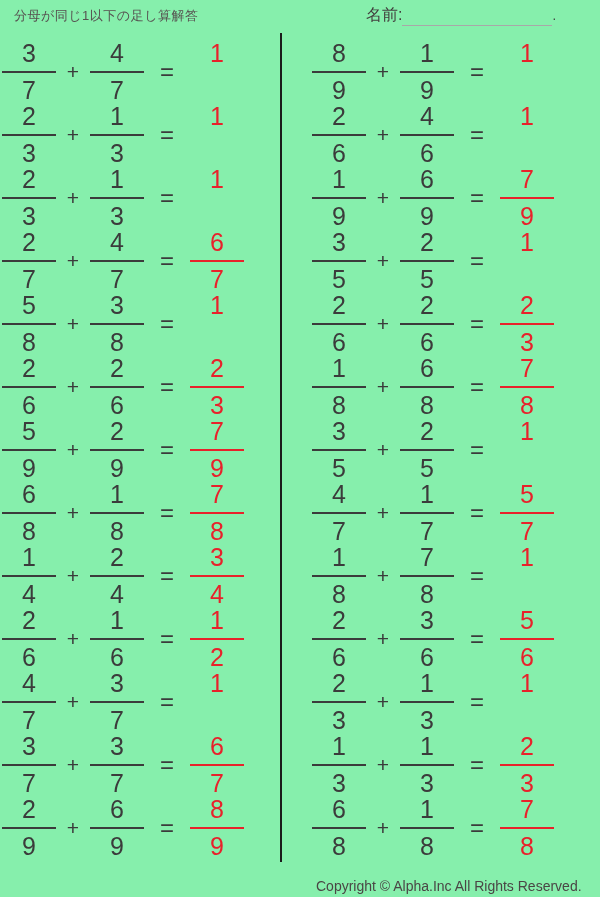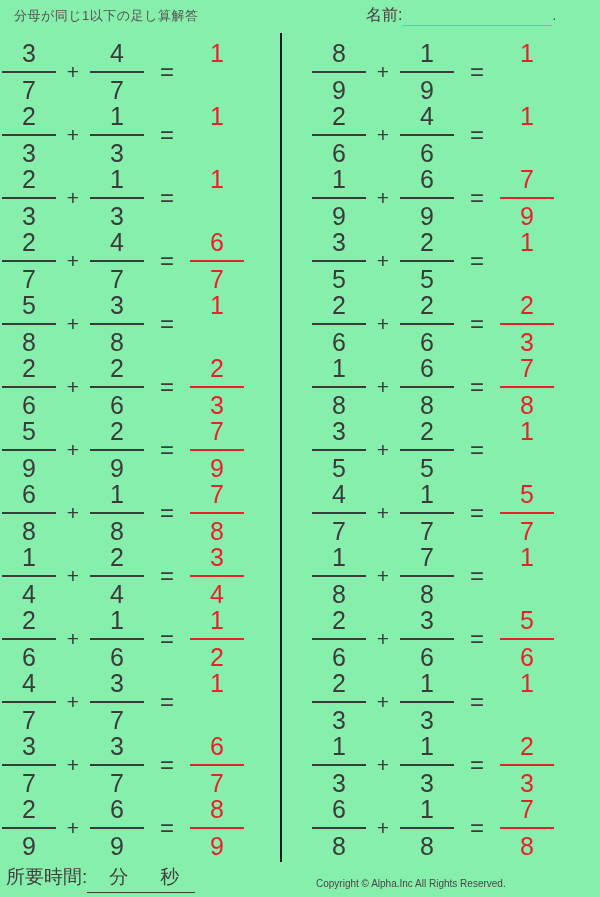--- a/index.html
+++ b/index.html
@@ -34,21 +34,21 @@
   .op { flex:0 0 auto; text-align:center; color:#3b3b3b; }
   .plus { width:34px; font-size:21px; }
   .eq   { width:46px; font-size:24px; }
   .answer { color:#e8212b; }
   .answer .num { border-bottom-color:#e8212b; }
   .answer.whole .num { border-bottom-color:transparent; }
   .time { position:absolute; left:6px; top:864px; font-size:19px; color:#413d3c; }
   .time-line { display:inline-block; border-bottom:1.5px solid #413d3c; padding:0 16px 2px 22px; }
   .time-line .sec { margin-left:32px; }
   .page-count { position:absolute; left:222px; top:873px; font-size:14px; color:#4a4645;margin-top:40px; }
-  .copyright  { position:absolute; left:316px; top:878px; font-size:10px; color:#4a4645;text-align:center; }
+  .copyright  { position:absolute; left:316px; top:878px; font-size:14px; color:#4a4645;text-align:center; }
 </style>
 </head>
 <body>
 
 <div class="page">
 
   <div class="title">分母が同じ1以下の足し算解答</div>
 
   <div class="namefield"><span>名前:</span><span class="name-line"></span><span class="name-period">.</span></div>
 
@@ -492,18 +492,17 @@
       <span class="den">8</span>
     </span>
     <span class="op eq">=</span>
     <span class="frac answer">
       <span class="num">7</span>
       <span class="den">8</span>
     </span>
   </div>
 </div>
 
-  <div class="time"><span>所要時間:</span><span class="time-line"><span class="min">分</span><span class="sec">秒</span></span></div>
 
   <div class="page-count">376/385</div>
   <div class="copyright">Copyright ©  Alpha.Inc All Rights Reserved.</div>
 
 </div>
 
 </body></html>

